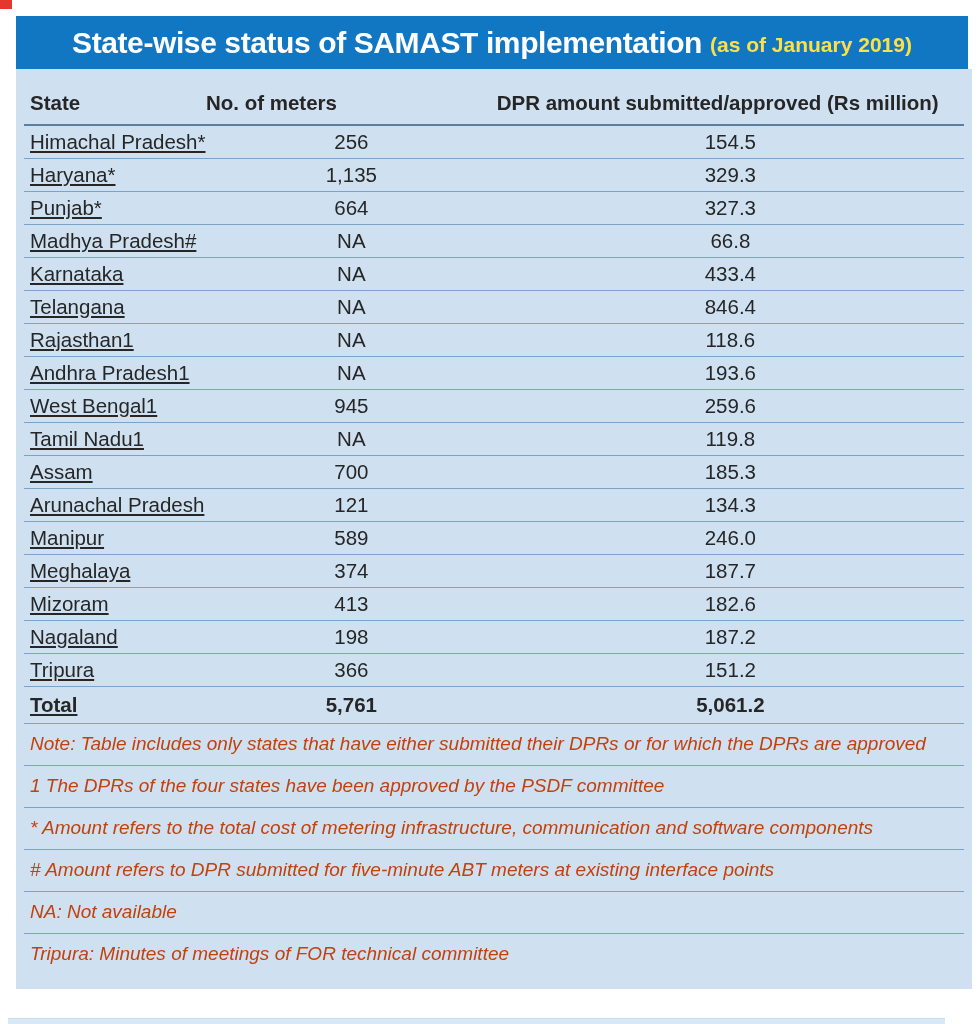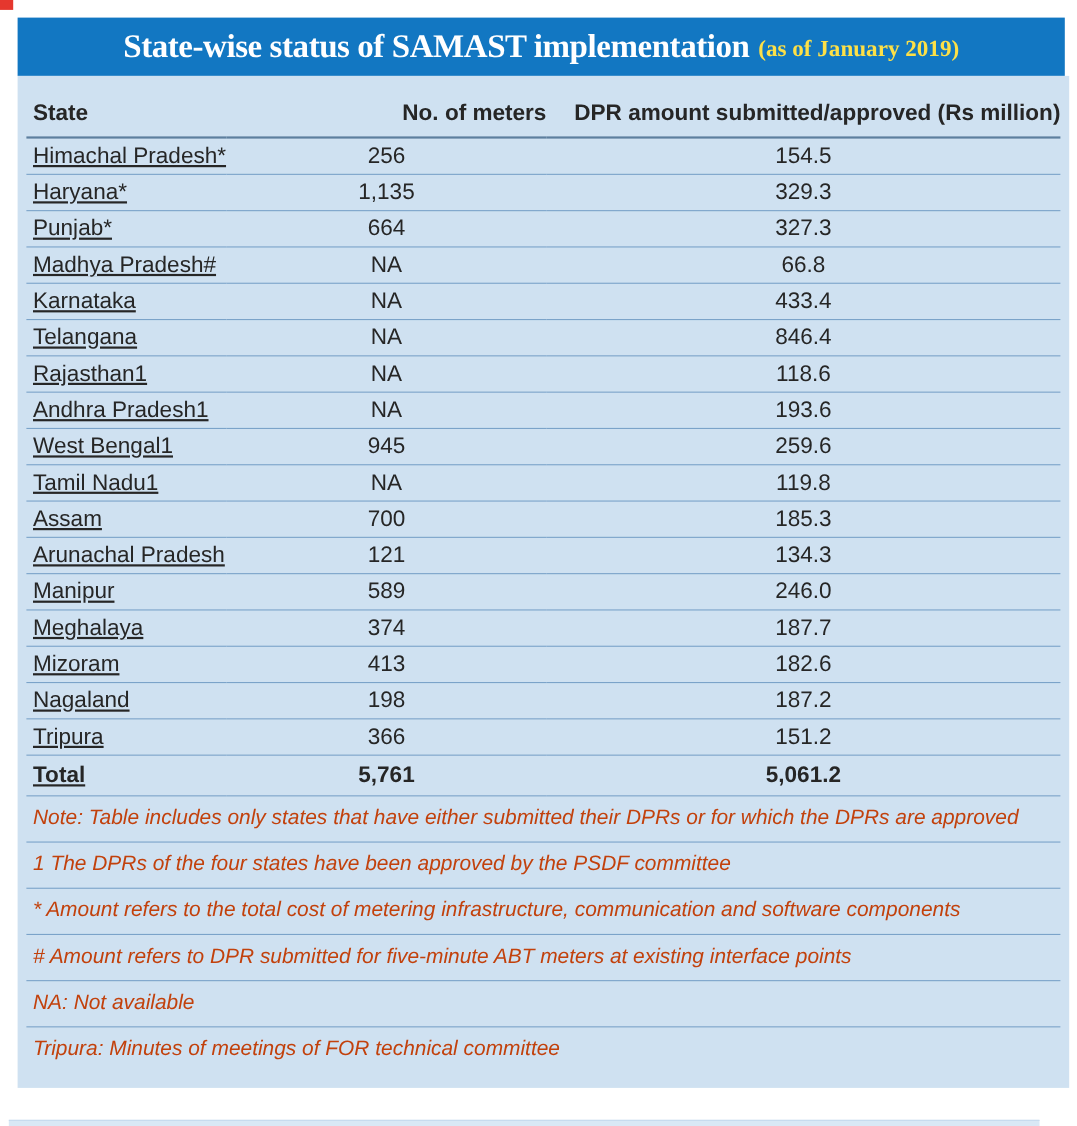--- a/index.html
+++ b/index.html
@@ -17,21 +17,20 @@
   }
   .figure {
     position: absolute; left: 16px; top: 16px;
     width: 952px;
   }
   .title-bar {
     background: #1277c2;
     height: 53px;
     display: flex; align-items: center; justify-content: center;
     white-space: nowrap;
-    font-family: Liberation Serif, serif;
   }
   .title-bar .main-title {
     color: #ffffff; font-weight: bold;
     font-size: 30px; letter-spacing: -0.4px;
   }
   .title-bar .sub-title {
     color: #fde047; font-weight: bold;
     font-size: 21px; margin-left: 8px;
     position: relative; top: 2px;
   }
@@ -47,21 +46,21 @@
   }
   table.data-table col.c1 { width: 180px; }
   table.data-table col.c2 { width: 290px; }
   table.data-table col.c3 { width: 466px; }
   th {
     font-size: 20.5px; font-weight: bold;
     padding: 22px 0 9px 0;
     border-bottom: 2px solid #5d7f9e;
   }
   th.state-col { text-align: left; padding-left: 6px; }
-  th.num-col  { text-align: right; margin-top: 42px; }
+  th.num-col  { text-align: left; margin-top: 42px; }
   td {
     font-size: 20.5px;
     height: 33px;
     vertical-align: middle;
     border-bottom: 1.5px solid #7ba3c9;
   }
   td.state { text-align: left; padding-left: 6px; white-space: nowrap; text-decoration: underline; }
   td.num   { text-align: center; }
   tr.total-row td {
     font-weight: bold;

